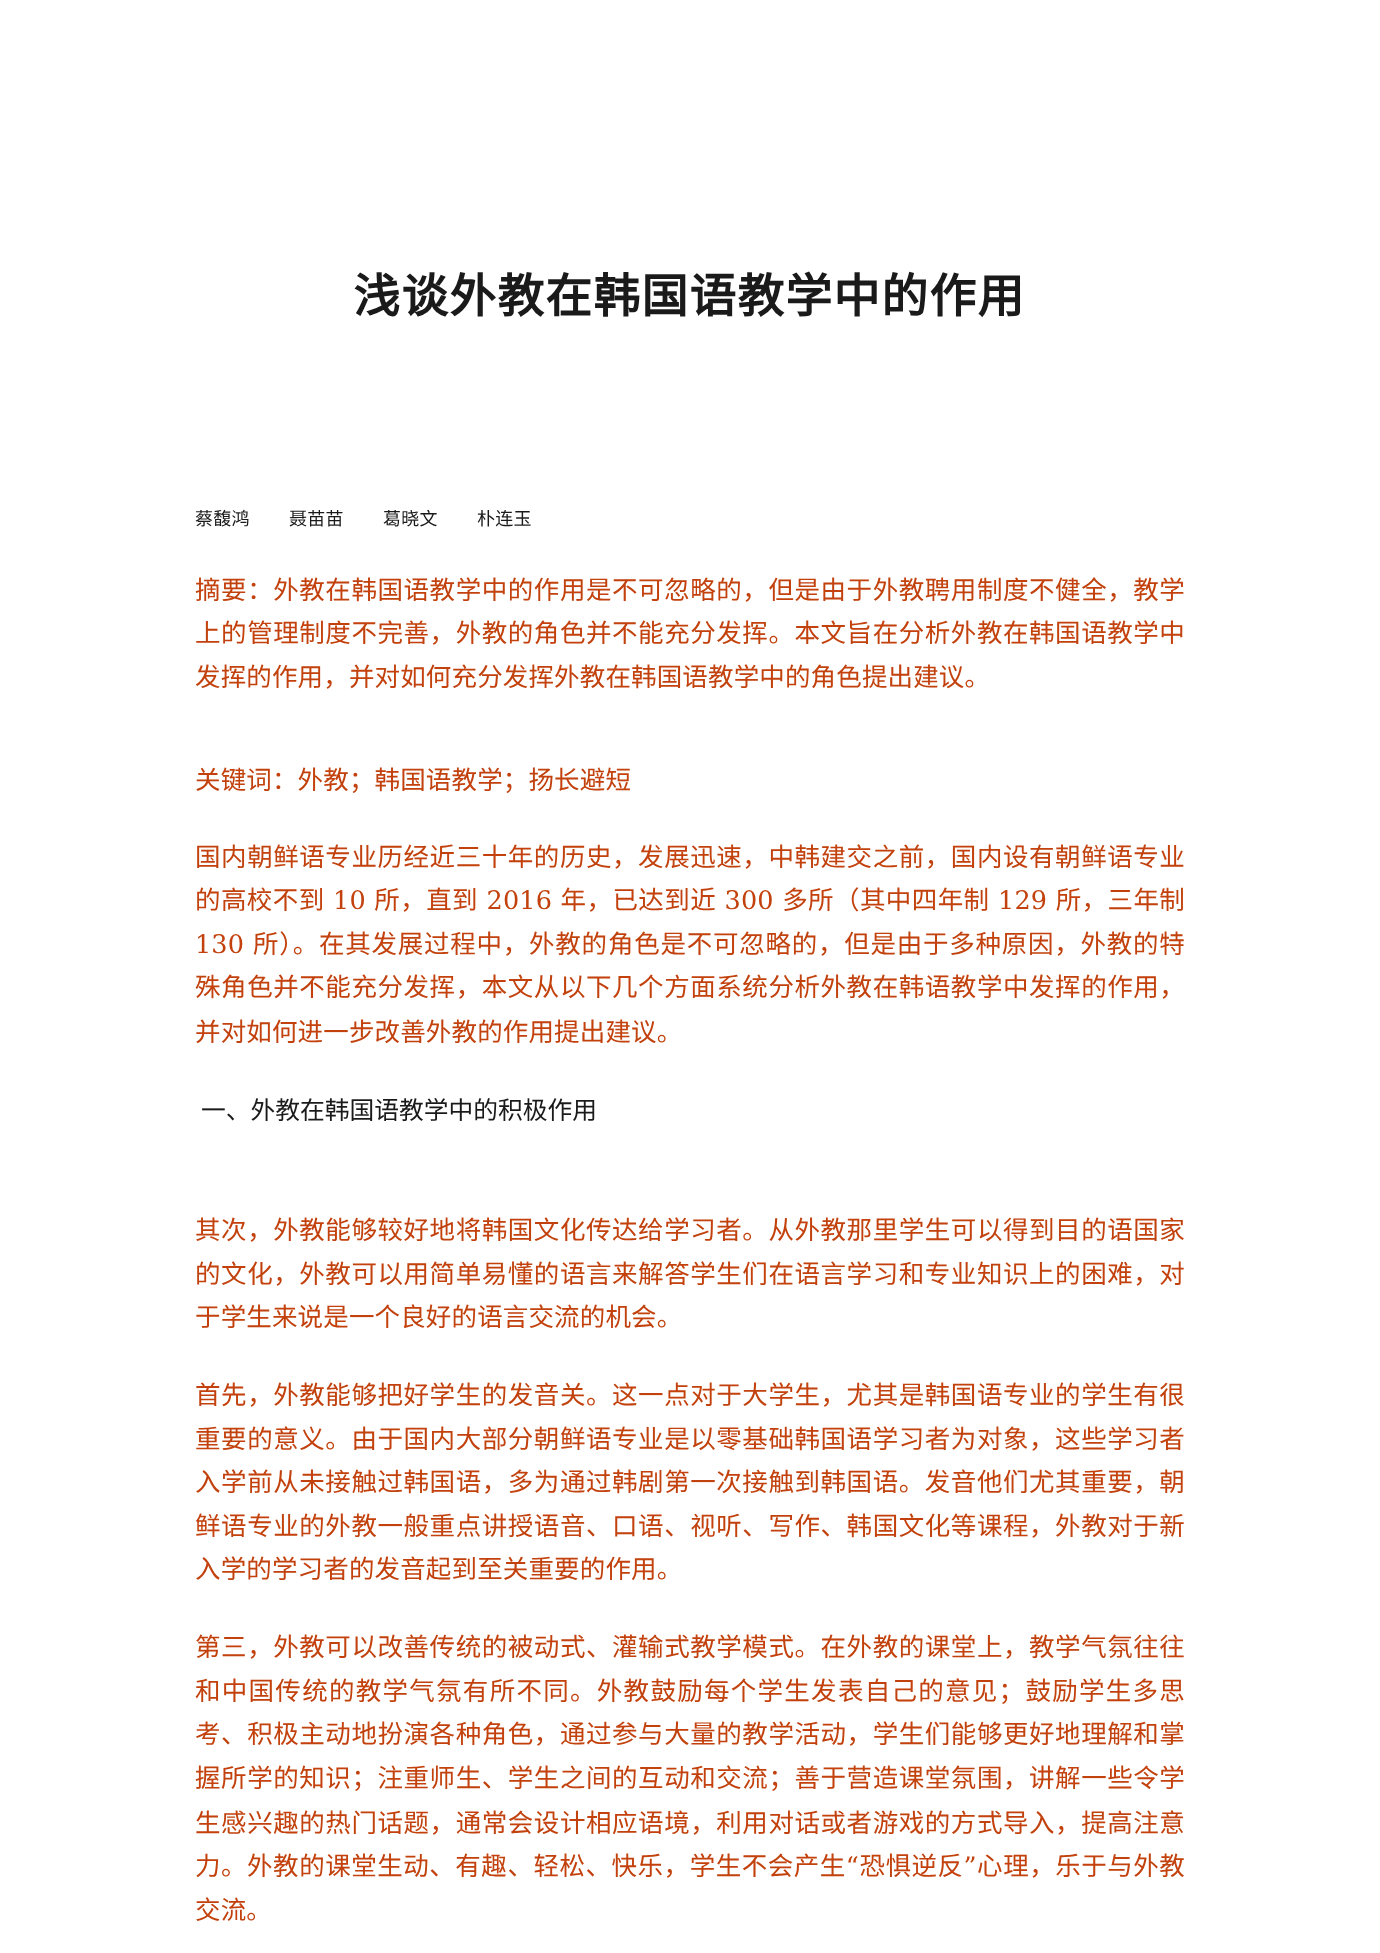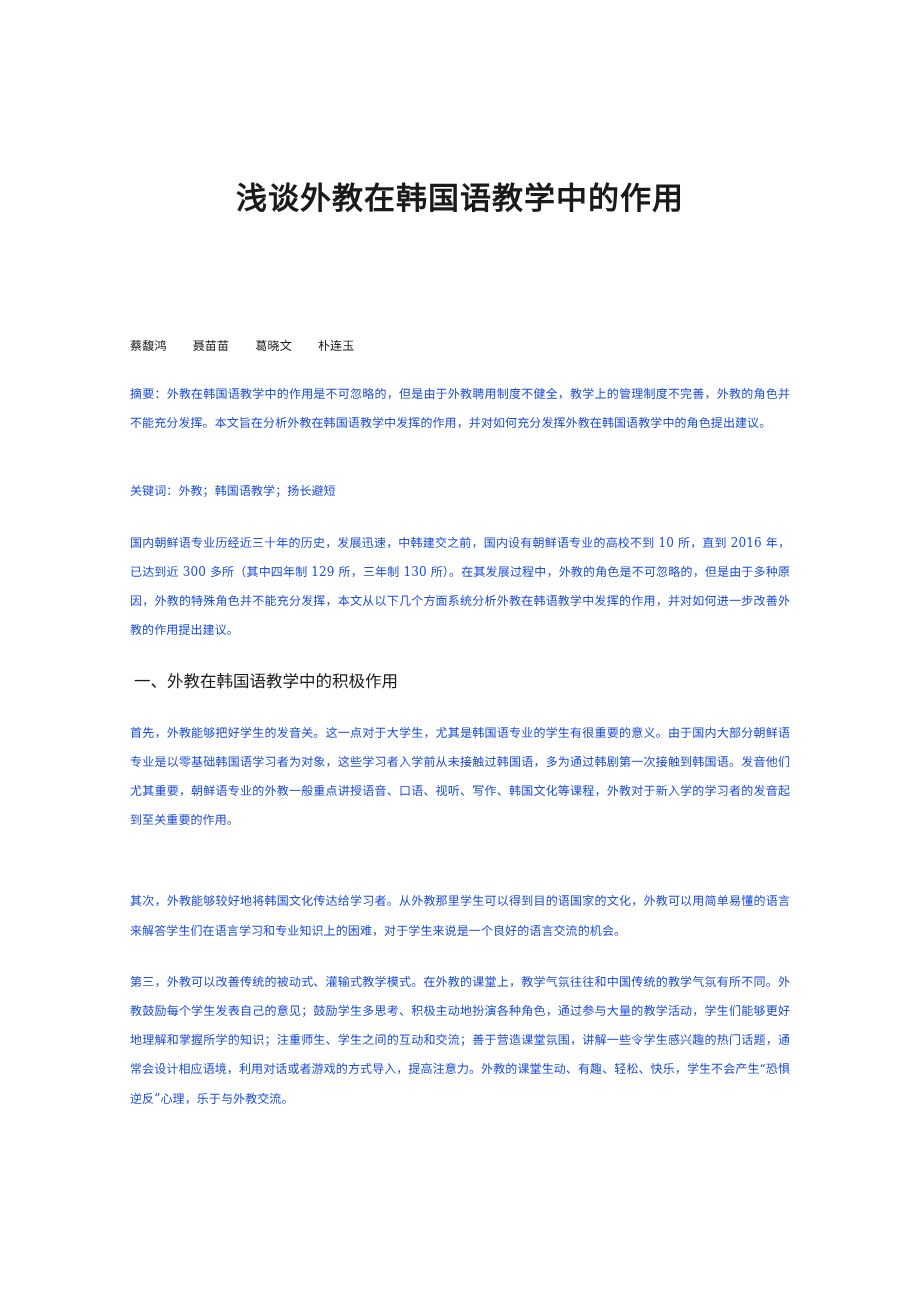--- a/index.html
+++ b/index.html
@@ -49,26 +49,26 @@
     letter-spacing: 0.2px;
     color: #1a1a1a;
   }
 
   .authors .sep {
     display: inline-block;
     width: 18px;
   }
 
   p.body-text {
-    font-size: 12px;
+    font-size: 17px;
     line-height: 29.2px;
     text-align: justify;
     text-justify: inter-ideograph;
     margin: 0;
-    color: #1d4ed8;
+    color: #c2410c;
     letter-spacing: 0.1px;
   }
 
   p.gap-abstract   { margin-top: 24px; }
   p.gap-keywords   { margin-top: 39px; }
   p.gap-intro      { margin-top: 22px; }
   p.gap-heading    { margin-top: 22px; }
   p.gap-first      { margin-top: 22px; }
   p.gap-second     { margin-top: 52px; }
   p.gap-third      { margin-top: 22px; }
@@ -99,20 +99,20 @@
     </div>
 
     <p class="body-text gap-abstract">摘要：外教在韩国语教学中的作用是不可忽略的，但是由于外教聘用制度不健全，教学上的管理制度不完善，外教的角色并不能充分发挥。本文旨在分析外教在韩国语教学中发挥的作用，并对如何充分发挥外教在韩国语教学中的角色提出建议。</p>
 
     <p class="body-text gap-keywords">关键词：外教；韩国语教学；扬长避短</p>
 
     <p class="body-text gap-intro">国内朝鲜语专业历经近三十年的历史，发展迅速，中韩建交之前，国内设有朝鲜语专业的高校不到 10 所，直到 2016 年，已达到近 300 多所（其中四年制 129 所，三年制 130 所）。在其发展过程中，外教的角色是不可忽略的，但是由于多种原因，外教的特殊角色并不能充分发挥，本文从以下几个方面系统分析外教在韩语教学中发挥的作用，并对如何进一步改善外教的作用提出建议。</p>
 
     <p class="section-heading gap-heading">一、外教在韩国语教学中的积极作用</p>
 
+    <p class="body-text gap-second">其次，外教能够较好地将韩国文化传达给学习者。从外教那里学生可以得到目的语国家的文化，外教可以用简单易懂的语言来解答学生们在语言学习和专业知识上的困难，对于学生来说是一个良好的语言交流的机会。</p>
+
     <p class="body-text gap-first">首先，外教能够把好学生的发音关。这一点对于大学生，尤其是韩国语专业的学生有很重要的意义。由于国内大部分朝鲜语专业是以零基础韩国语学习者为对象，这些学习者入学前从未接触过韩国语，多为通过韩剧第一次接触到韩国语。发音他们尤其重要，朝鲜语专业的外教一般重点讲授语音、口语、视听、写作、韩国文化等课程，外教对于新入学的学习者的发音起到至关重要的作用。</p>
-
-    <p class="body-text gap-second">其次，外教能够较好地将韩国文化传达给学习者。从外教那里学生可以得到目的语国家的文化，外教可以用简单易懂的语言来解答学生们在语言学习和专业知识上的困难，对于学生来说是一个良好的语言交流的机会。</p>
 
     <p class="body-text gap-third">第三，外教可以改善传统的被动式、灌输式教学模式。在外教的课堂上，教学气氛往往和中国传统的教学气氛有所不同。外教鼓励每个学生发表自己的意见；鼓励学生多思考、积极主动地扮演各种角色，通过参与大量的教学活动，学生们能够更好地理解和掌握所学的知识；注重师生、学生之间的互动和交流；善于营造课堂氛围，讲解一些令学生感兴趣的热门话题，通常会设计相应语境，利用对话或者游戏的方式导入，提高注意力。外教的课堂生动、有趣、轻松、快乐，学生不会产生“恐惧逆反”心理，乐于与外教交流。</p>
 
   </div>
 </div>
 
 </body></html>

